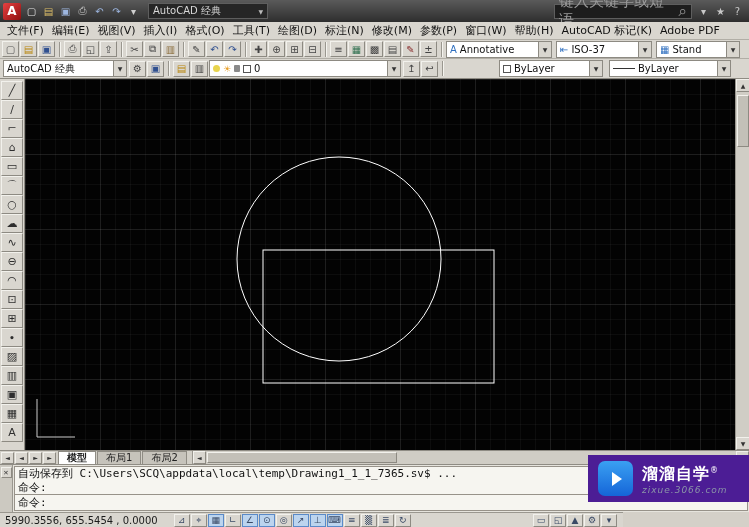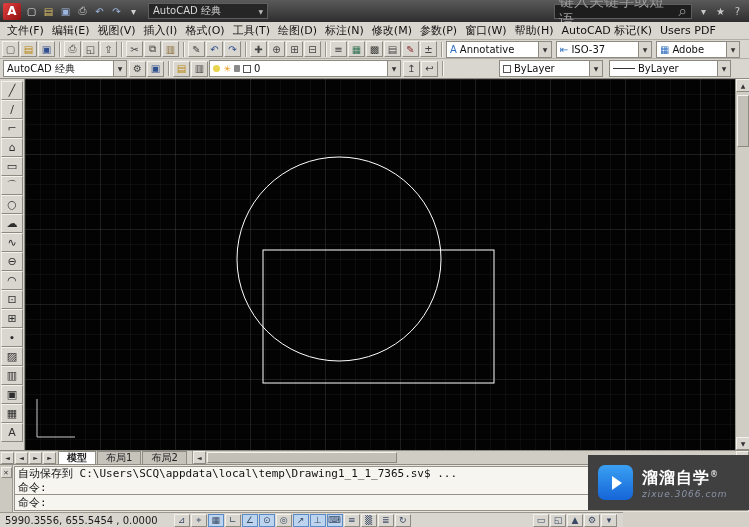--- a/index.html
+++ b/index.html
@@ -128,22 +128,22 @@
     border-top:1px solid #9a978f; display:flex; align-items:center; padding:0 5px; gap:2px; }
   .coords { font-size:10px; color:#1a1a1a; margin-right:14px; white-space:nowrap; }
   .togglebar { display:flex; align-items:center; }
   .stbtn { width:16px; height:13px; display:flex; align-items:center; justify-content:center;
     font-size:9px; color:#3a4a66; background:#d9d6cf; margin-right:1px;
     border:1px solid; border-color:#f2f1ec #8d8a82 #8d8a82 #f2f1ec; }
   .stbtn.pressed { background:#bcd4ee; border-color:#5a8ac8; }
   .st-right { margin-left:auto; display:flex; align-items:center; }
 
   
-  .watermark { position:absolute; left:588px; top:455px; width:161px; height:55px;
-    background:#404040; z-index:60; display:flex; align-items:center; padding:0 10px; gap:9px; }
+  .watermark { position:absolute; left:588px; top:455px; width:161px; height:47px;
+    background:#4c1d95; z-index:60; display:flex; align-items:center; padding:0 10px; gap:9px; }
   .wm-icon { width:35px; height:35px; border-radius:7px;
     background:linear-gradient(180deg,#3aa0f2,#1565d8); display:flex; align-items:center;
     justify-content:center; flex-shrink:0; }
   .wm-play { width:0; height:0; border-left:10px solid #fff; border-top:7px solid transparent;
     border-bottom:7px solid transparent; margin-left:3px; }
   .wm-title { color:#fff; font-size:16px; font-weight:bold; letter-spacing:1px; line-height:18px; }
   .wm-reg { font-size:8px; vertical-align:super; font-weight:normal; }
   .wm-domain { color:#8b95a8; font-size:9px; letter-spacing:1px; margin-top:2px;font-style:italic; }
 </style>
 </head>
@@ -186,21 +186,21 @@
       <div class="menu-item">插入(I)</div>
       <div class="menu-item">格式(O)</div>
       <div class="menu-item">工具(T)</div>
       <div class="menu-item">绘图(D)</div>
       <div class="menu-item">标注(N)</div>
       <div class="menu-item">修改(M)</div>
       <div class="menu-item">参数(P)</div>
       <div class="menu-item">窗口(W)</div>
       <div class="menu-item">帮助(H)</div>
       <div class="menu-item">AutoCAD 标记(K)</div>
-      <div class="menu-item">Users PDF</div>
+      <div class="menu-item">Adobe PDF</div>
     </div>
 
   <div class="toolbar1">
     <div class="tb-icons">
         <div class="tbtn" style="color: rgb(85, 85, 85);">▢</div>
         <div class="tbtn" style="color: rgb(184, 134, 11);">▤</div>
         <div class="tbtn" style="color: rgb(47, 79, 143);">▣</div>
         <div class="sep"></div>
         <div class="tbtn" style="color: rgb(68, 68, 68);">⎙</div>
         <div class="tbtn" style="color: rgb(68, 68, 68);">◱</div>
@@ -232,21 +232,21 @@
       <span>Annotative</span>
       <span class="arr">▼</span>
     </div>
     <div class="combo" style="width:96px;margin-left:4px">
       <span class="combo-icon" style="color:#2f6fbf">⇤</span>
       <span>ISO-37</span>
       <span class="arr">▼</span>
     </div>
     <div class="combo" style="width:84px;margin-left:4px">
       <span class="combo-icon" style="color:#2f6fbf">▦</span>
-      <span>Adobe</span>
+      <span>Stand</span>
       <span class="arr">▼</span>
     </div>
   </div>
 
   <div class="toolbar2">
     <div class="combo" style="width:124px">
       <span>AutoCAD 经典</span>
       <span class="arr">▼</span>
     </div>
     <div class="tb-icons" style="margin-left:2px">

